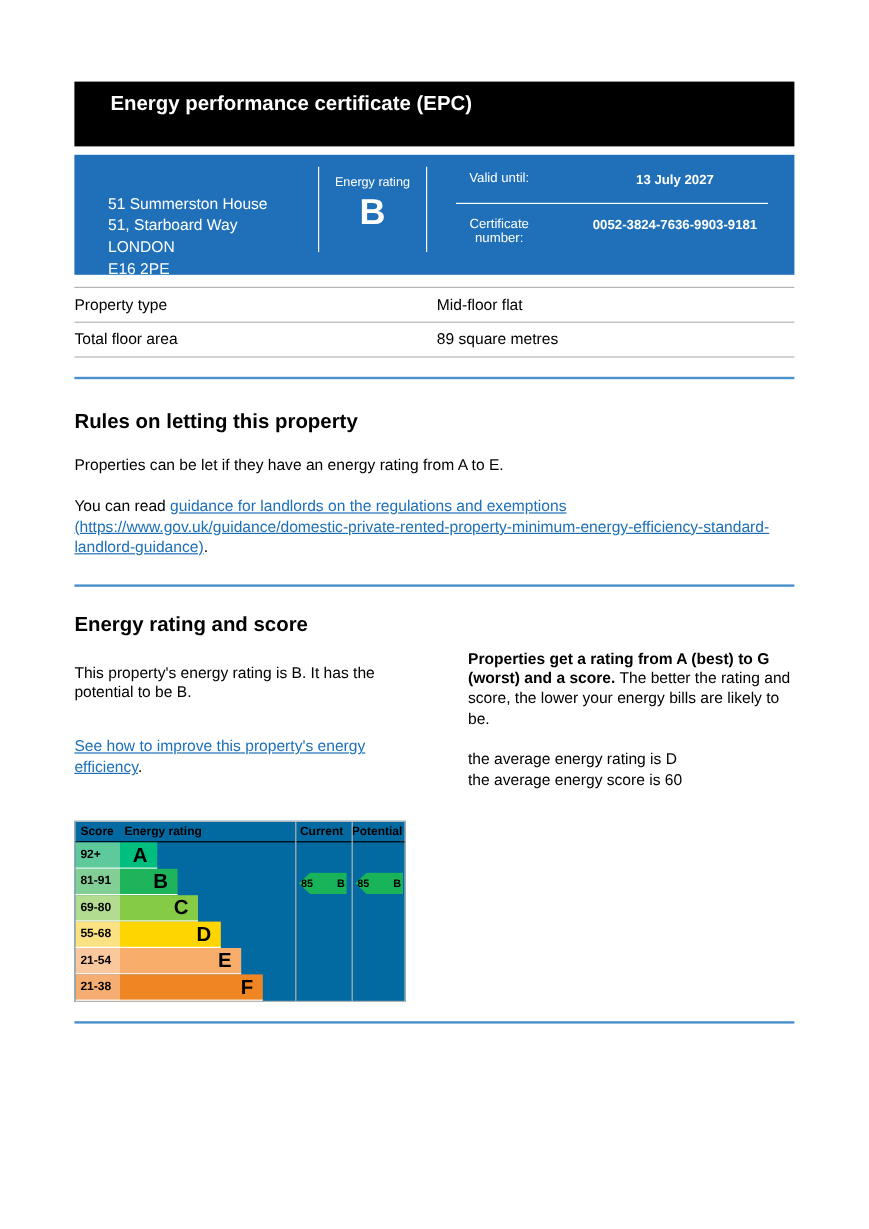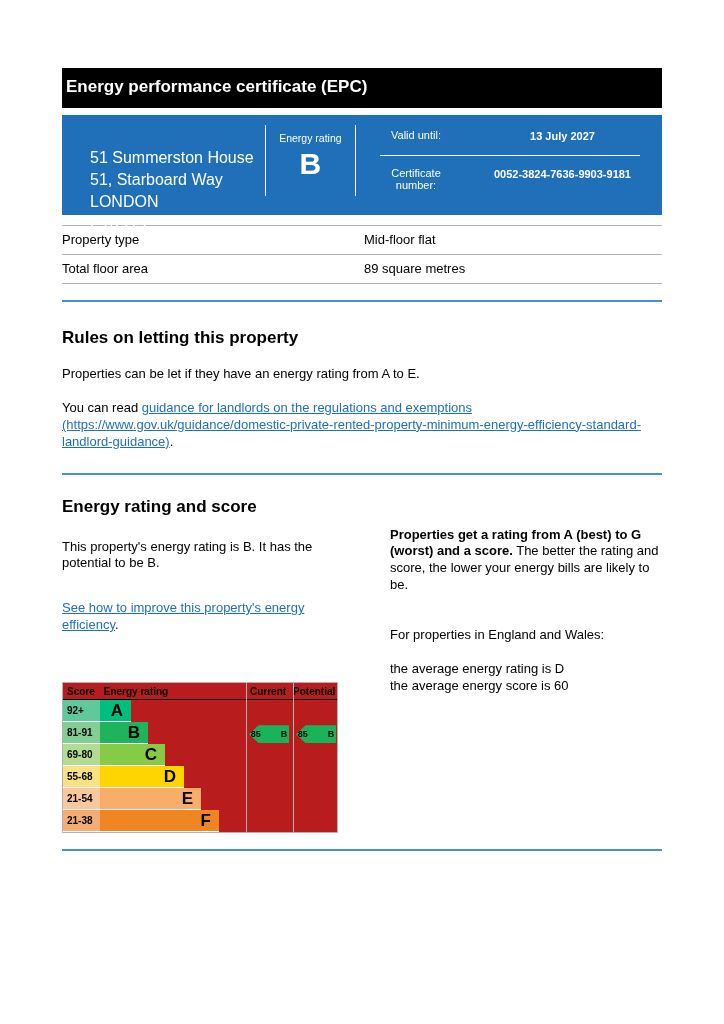--- a/index.html
+++ b/index.html
@@ -8,28 +8,28 @@
     width: 724px; height: 1024px;
     background: #ffffff;
     font-family: "Liberation Sans", sans-serif;
     color: #000;
   }
   .page { padding: 68px 62px 0 62px; width: 724px; }
 
   
   .black-bar {
     background: #000; color: #fff;
-    height: 40px; line-height: 38px;
+    height: 54px; line-height: 38px;
     font-size: 17px; font-weight: bold;
-    padding-left: 4px; margin-bottom: 7px;
+    padding-left: 30px; margin-bottom: 7px;
   }
 
   
   .banner { background: #1f70b8; color: #fff; height: 100px; display: flex; }
-  .banner-address { width: 212px; padding: 32px 0 0 28px; font-size: 16px; line-height: 1.38; }
+  .banner-address { width: 212px; padding: 32px 0 0 28px; font-size: 13px; line-height: 1.38; }
   .banner-address span { display: block; }
   .banner-rating {
     width: 96px; margin: 10px 0 19px 0;
     border-left: 1px solid #fff; border-right: 1px solid #fff;
     text-align: center;
   }
   .rating-label { font-size: 10.5px; padding-top: 7px; }
   .rating-letter { font-size: 30px; font-weight: bold; line-height: 1.1; margin-top: 3px; }
   .banner-validity { flex: 1; padding: 14px 22px 0 24px; font-size: 11px; }
   .validity-row { display: flex; text-align: center; }
@@ -57,21 +57,21 @@
   .col-left h2 { margin: 0; }
   .col-left .lead { margin: 22px 0 0 0; width: 300px; }
   .improve-link-block { margin-top: 28px; width: 300px; font-size: 13px; line-height: 1.3; }
   .col-right { flex: 1; font-size: 13px; line-height: 1.3; }
   .col-right .rp1 { margin: 2px 0 0 0; }
   .col-right .rp2 { margin: 30px 0 0 0; }
   .col-right .rp3 { margin: 33px 0 0 0; }
   .col-right .avg-lines { margin-top: 17px; }
 
   
-  .chart { position: relative; width: 276px; border: 1px solid #b1b4b6; margin-top: 48px; font-size: 10px; background: #b91c1c; }
+  .chart { position: relative; width: 276px; border: 1px solid #b1b4b6; margin-top: 36px; font-size: 10px; background: #0369a1; }
   .chart-header { display: flex; height: 17px; align-items: center; border-bottom: 1px solid #000; font-weight: bold; }
   .ch-score { width: 37px; padding-left: 4px; }
   .ch-rating { width: 146px; padding-left: 4px; }
   .ch-current { width: 47px; text-align: center; }
   .ch-potential { width: 46px; text-align: center; }
   .band-row { display: flex; height: 22px; }
   .score-cell {
     width: 37px; padding-left: 4px; font-weight: bold;
     display: flex; align-items: center; border-bottom: 1px solid #fff;
   }
@@ -197,21 +197,20 @@
         </div>
         <div class="arrow arrow-potential" style="background: rgb(25, 180, 89); top: 42px;">
           <span>85</span>
           <span>B</span>
         </div>
       </div>
     </div>
 
     <div class="col-right">
       <p class="rp2"><b>Properties get a rating from A (best) to G (worst) and a score.</b><span> The better the rating and score, the lower your energy bills are likely to be.</span></p>
-      <p class="rp3">For properties in England and Wales:</p>
       <div class="avg-lines">
         <div>the average energy rating is D</div>
         <div>the average energy score is 60</div>
       </div>
     </div>
   </div>
 
   <hr class="blue-divider">
 
   <div class="bottom-space"></div>

